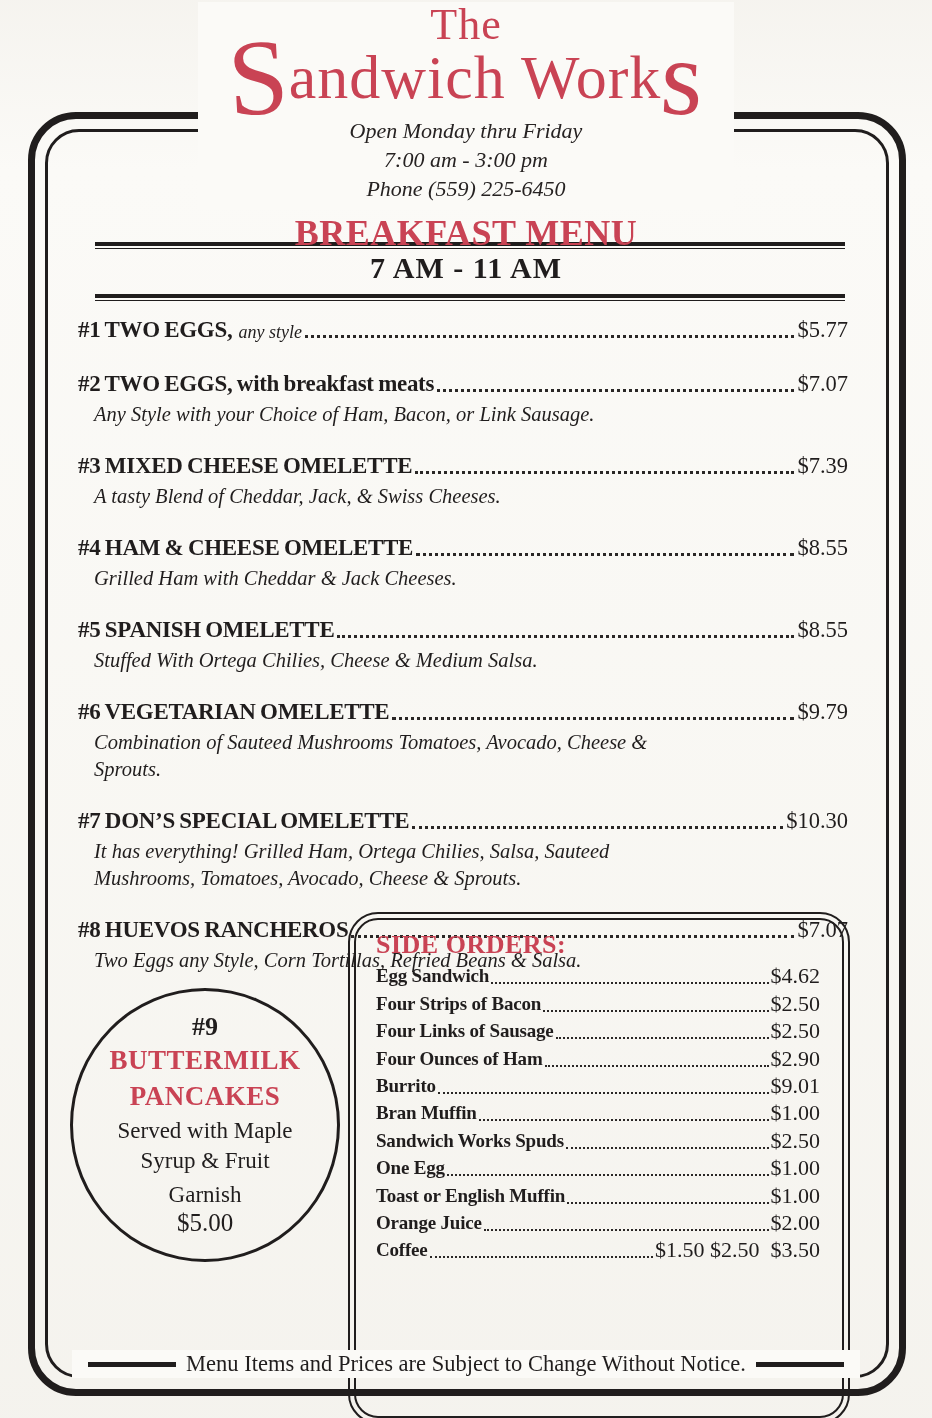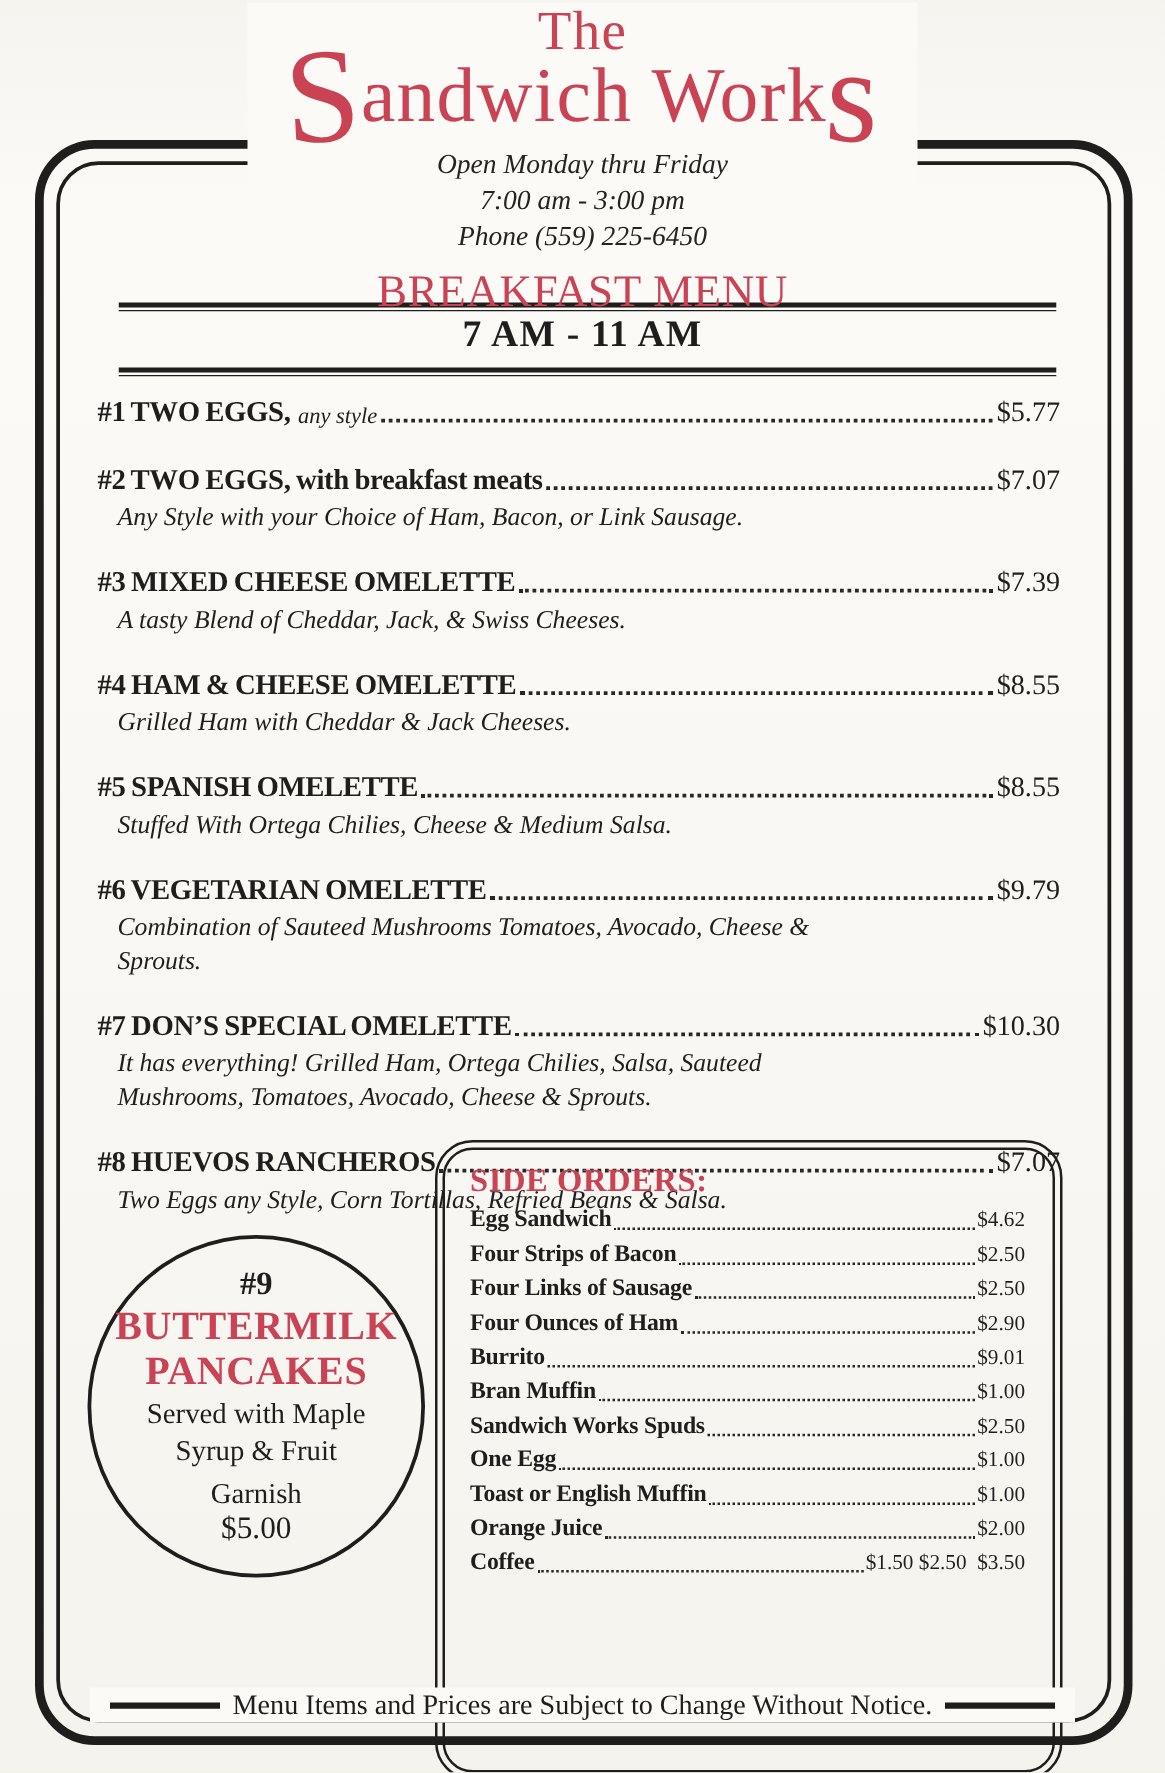--- a/index.html
+++ b/index.html
@@ -21,21 +21,21 @@
     border:3px solid var(--ink); border-radius:34px; z-index:1;
   }
   
   .header-block{ position:absolute; top:2px; left:0; right:0; text-align:center; z-index:3;}
   .brand{ display:inline-block; background:var(--paper); padding:0 30px 6px; min-width:380px;}
   .brand-the{ color:var(--red); font-size:44px; line-height:46px; letter-spacing:1px;}
   .brand-name{ color:var(--red); font-size:62px; line-height:58px; white-space:nowrap; letter-spacing:1px;}
   .big-s{ display:inline-block; font-size:108px; line-height:0; position:relative; top:16px; transform:rotate(-3deg);}
   .big-s.tail{ transform:rotate(3deg);}
   .brand-info{ font-style:italic; font-size:22px; line-height:29px; margin-top:10px; color:#262222;}
-  .menu-title{ color:var(--red); font-weight:normal; font-size:36px; line-height:40px; letter-spacing:.5px; margin-top:4px;}
+  .menu-title{ color:var(--red); font-weight:bold; font-size:36px; line-height:40px; letter-spacing:.5px; margin-top:4px;}
   .menu-hours{ font-weight:bold; font-size:30px; line-height:28px; letter-spacing:1px; margin-top:1px;}
   
   .rule{ position:absolute; left:95px; right:87px; height:2px;
          border-top:4.5px solid var(--ink); border-bottom:1.5px solid var(--ink); z-index:2;}
   .rule-top{ top:242px;}
   .rule-bottom{ top:294px;}
   .notice{ position:absolute; top:252px; left:95px; right:87px; text-align:center;
            font-style:italic; font-size:21.5px; line-height:23px; letter-spacing:.2px; z-index:2;}
   
   .items{ position:absolute; top:316px; left:78px; right:84px; z-index:2;}
@@ -45,34 +45,34 @@
   .item-note{ font-style:italic; font-size:18px; line-height:24px; margin-left:6px; white-space:nowrap;}
   .leader{ flex:1; border-bottom:3px dotted #2a2726; margin:0 3px 6px;}
   .item-price{ font-size:22.5px; line-height:28px; white-space:nowrap;}
   .item-desc{ font-style:italic; font-size:20.5px; line-height:27px; margin:3px 0 22px 16px; max-width:600px;}
   .menu-item.no-desc{ margin-bottom:26px;}
   
   .circle{ position:absolute; left:70px; top:988px; width:264px; height:268px;
            border:3.5px solid var(--ink); border-radius:50%; z-index:2;
            display:flex; flex-direction:column; justify-content:center; align-items:center; text-align:center;}
   .circle-num{ font-weight:bold; font-size:26px; line-height:30px;}
-  .circle-title{ color:var(--red); font-weight:bold; font-size:32px; line-height:36px; letter-spacing:.5px;}
+  .circle-title{ color:var(--red); font-weight:bold; font-size:27px; line-height:36px; letter-spacing:.5px;}
   .circle-desc{ font-size:23px; line-height:27px; margin-top:3px;}
   .circle-garnish{ font-size:23px; line-height:26px; margin-top:8px;}
   .circle-price{ font-size:25px; line-height:30px;}
   
   .side-box{ position:absolute; left:348px; top:912px; width:502px; height:512px;
              border:2.5px solid var(--ink); border-radius:30px; z-index:2; box-sizing:border-box;}
   .side-box-inner{ position:absolute; inset:4px; border:2px solid var(--ink); border-radius:24px;
                    padding:10px 22px 8px 20px; box-sizing:border-box;}
   .side-title{ color:var(--red); font-weight:bold; font-size:26px; line-height:30px; letter-spacing:.5px; margin-bottom:2px;}
   .side-row{ display:flex; align-items:flex-end; height:27.4px;}
   .side-name{ font-weight:bold; font-size:19px; line-height:26px; letter-spacing:-0.2px; white-space:nowrap;}
   .side-leader{ flex:1; border-bottom:2.6px dotted #2a2726; margin:0 2px 5px;}
-  .side-price{ font-size:17px; line-height:26px; white-space:pre;}
+  .side-price{ font-size:22px; line-height:26px; white-space:pre;}
   
   .footer{ position:absolute; left:0; right:0; top:1350px; text-align:center; z-index:3;}
   .footer-wrap{ display:inline-flex; align-items:center; background:var(--paper); padding:0 6px;}
   .footer-dash{ width:88px; height:5px; background:var(--ink); margin:0 10px;}
   .footer-text{ font-size:22.5px; line-height:28px;}
   
   .scan-tint{ position:absolute; inset:0; z-index:0;
     background:linear-gradient(180deg, rgba(235,232,224,.35), rgba(255,255,255,0) 12%, rgba(240,238,230,.25) 60%, rgba(232,229,220,.35));}
 </style>
 </head>

